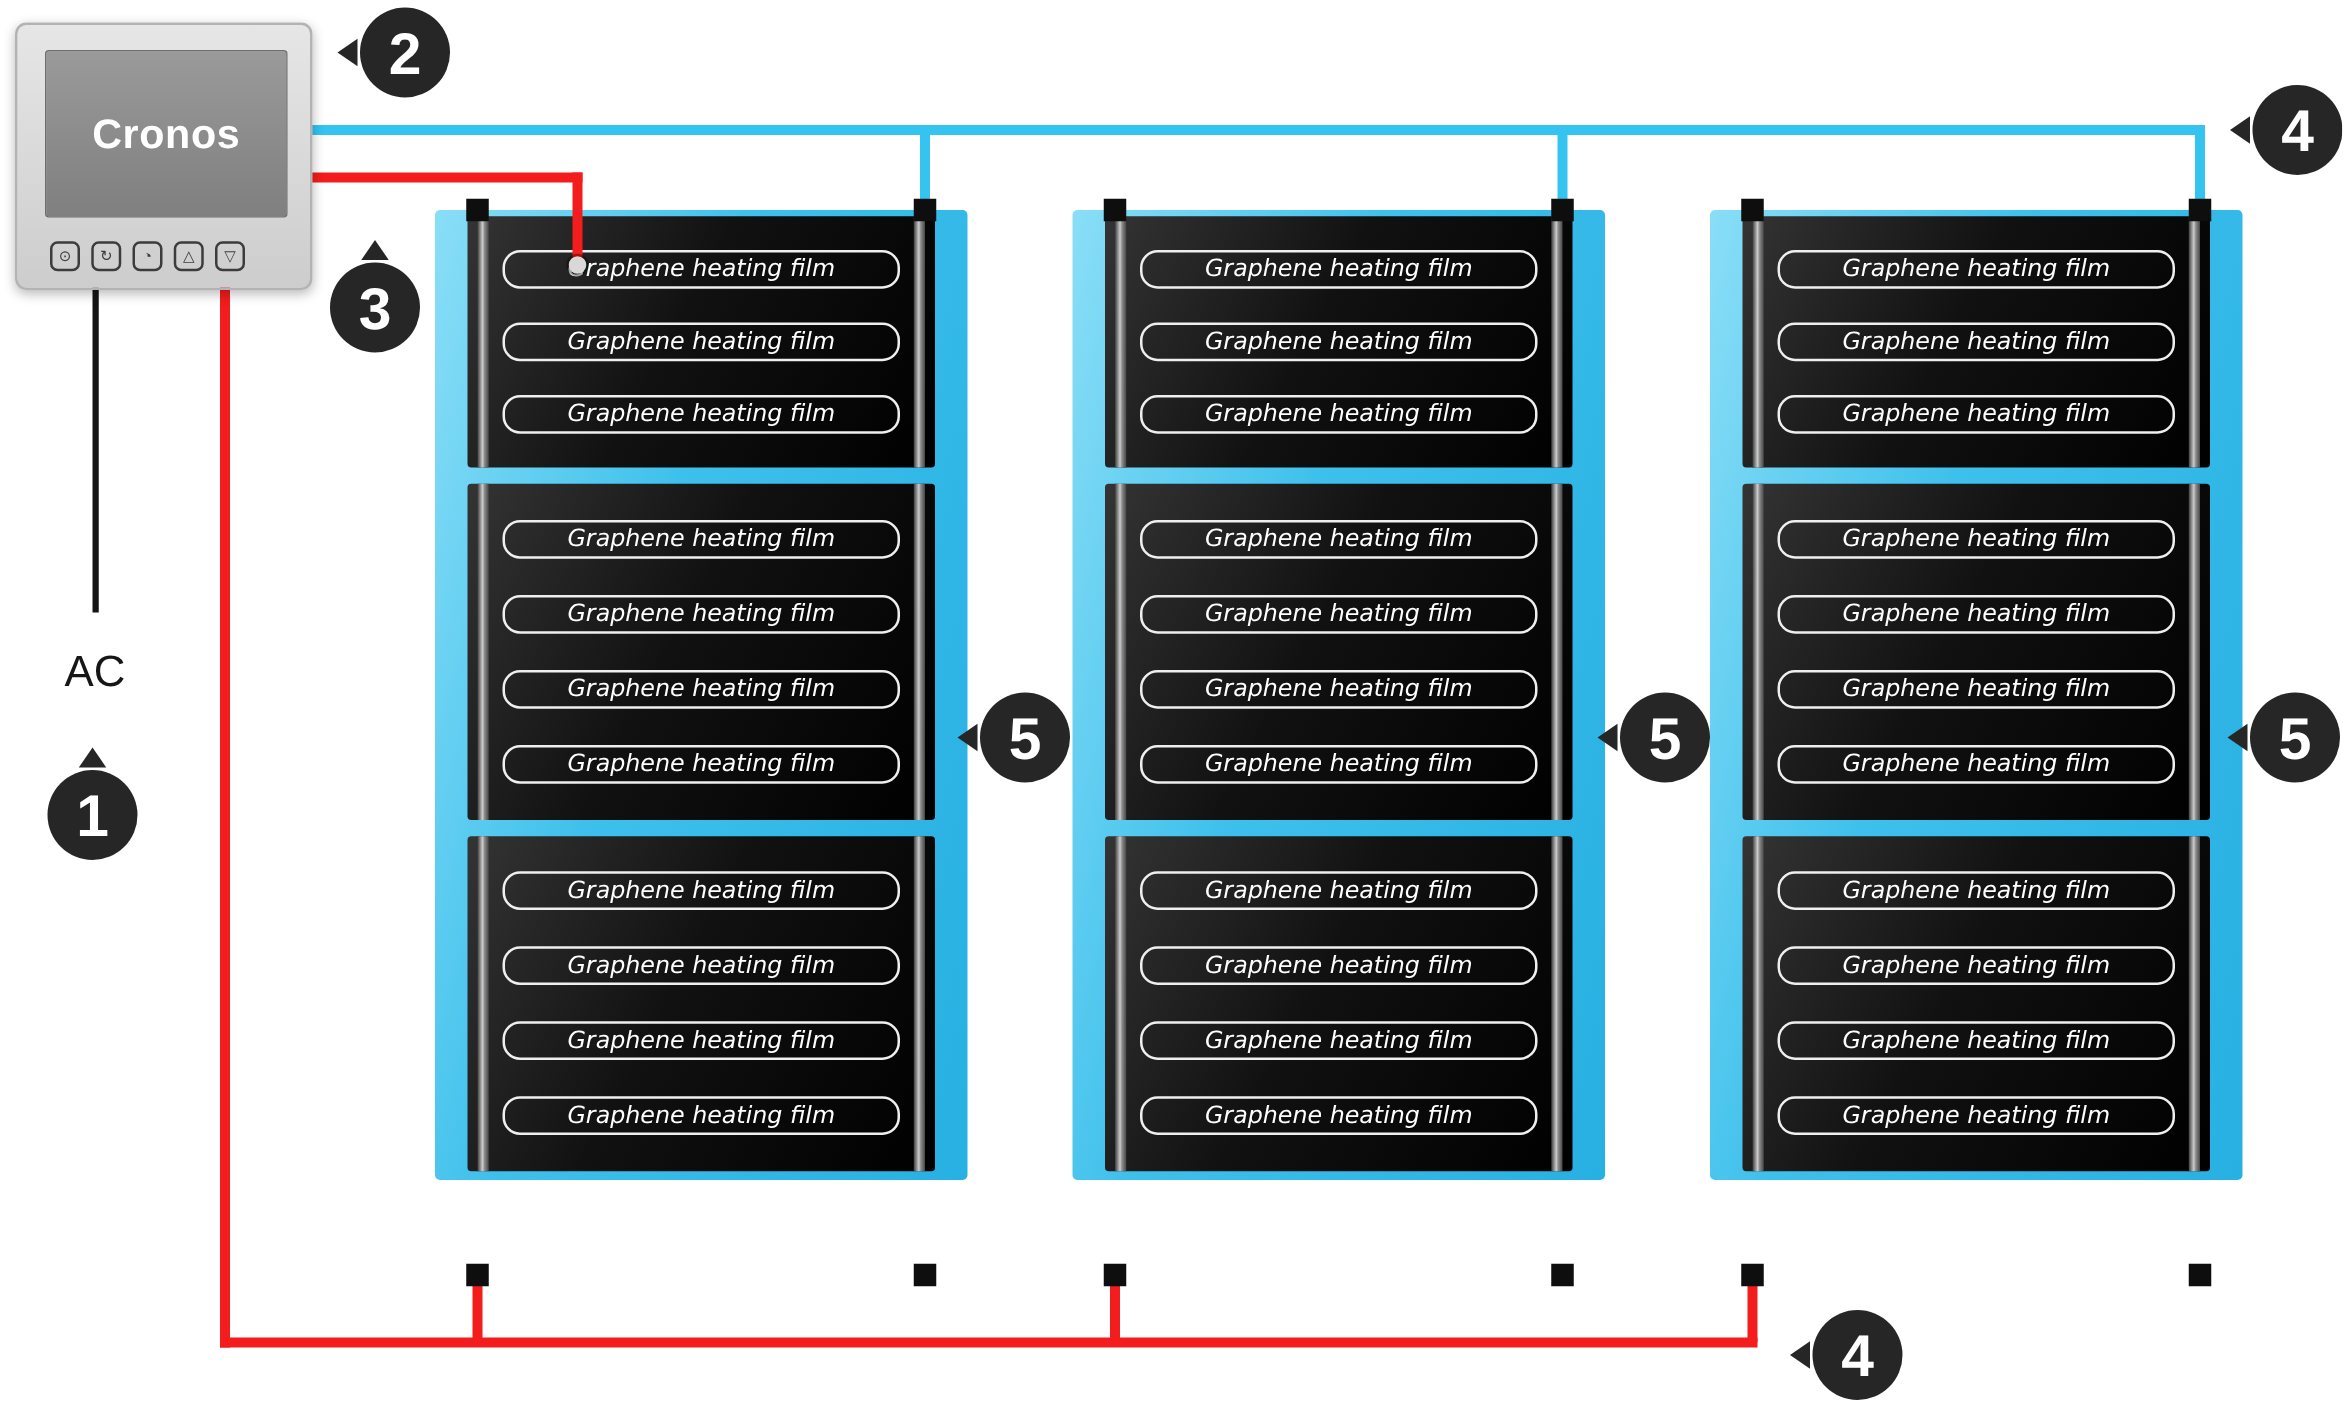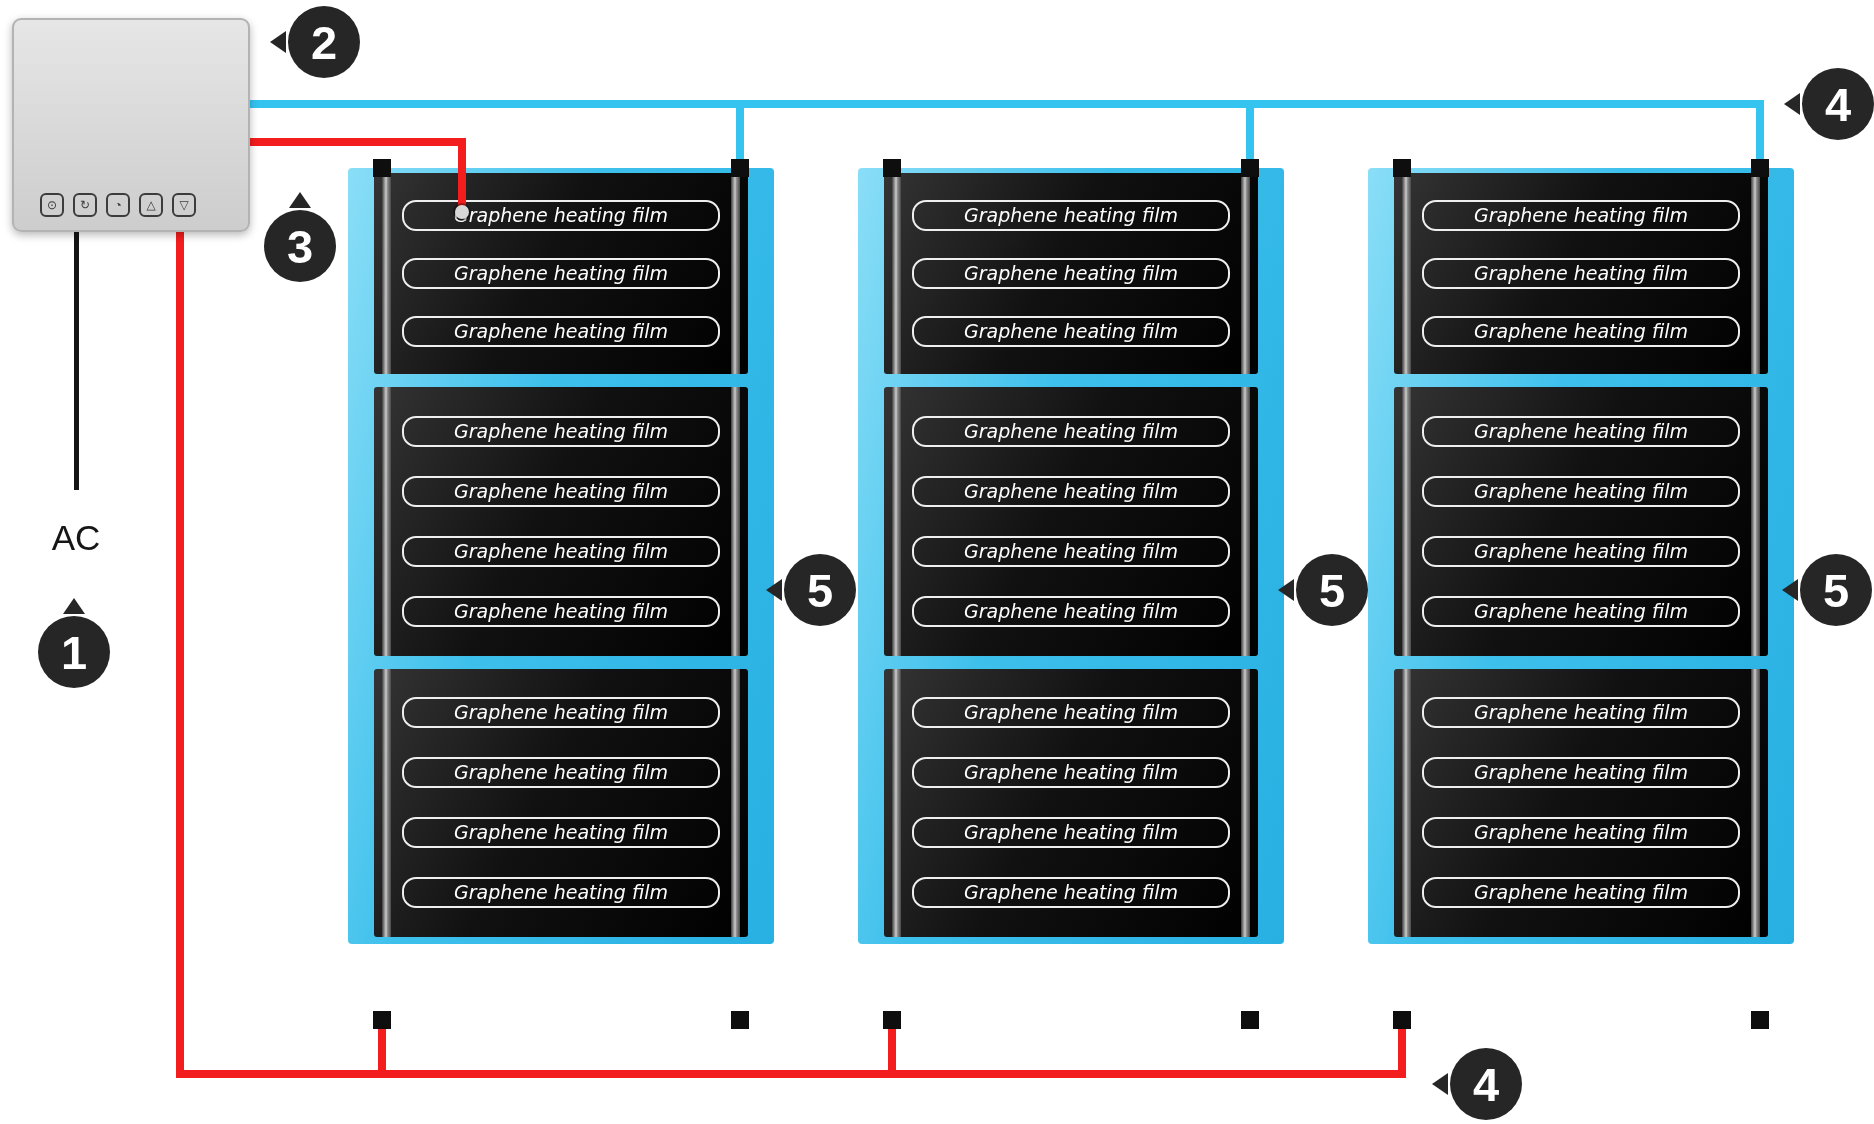--- a/index.html
+++ b/index.html
@@ -77,20 +77,23 @@
   .ptr { position:absolute; width:0; height:0; z-index:30; }
   .ptr.left { border-top:11px solid transparent; border-bottom:11px solid transparent; border-right:16px solid var(--marker,#262626); }
   .ptr.up   { border-left:11px solid transparent; border-right:11px solid transparent; border-bottom:16px solid var(--marker,#262626); }
 </style>
 </head>
 <body>
 
 <div class="canvas">
 
   <div class="thermostat">
+    <div class="screen">
+      <span class="brand">Cronos</span>
+    </div>
     <div class="btn-row">
       <span class="t-btn">⊙</span>
       <span class="t-btn">↻</span>
       <span class="t-btn">◔</span>
       <span class="t-btn">△</span>
       <span class="t-btn">▽</span>
     </div>
   </div>
 
   <div class="wire neutral" style="left:246px;top:100px;width:1518px;height:8px"></div>

